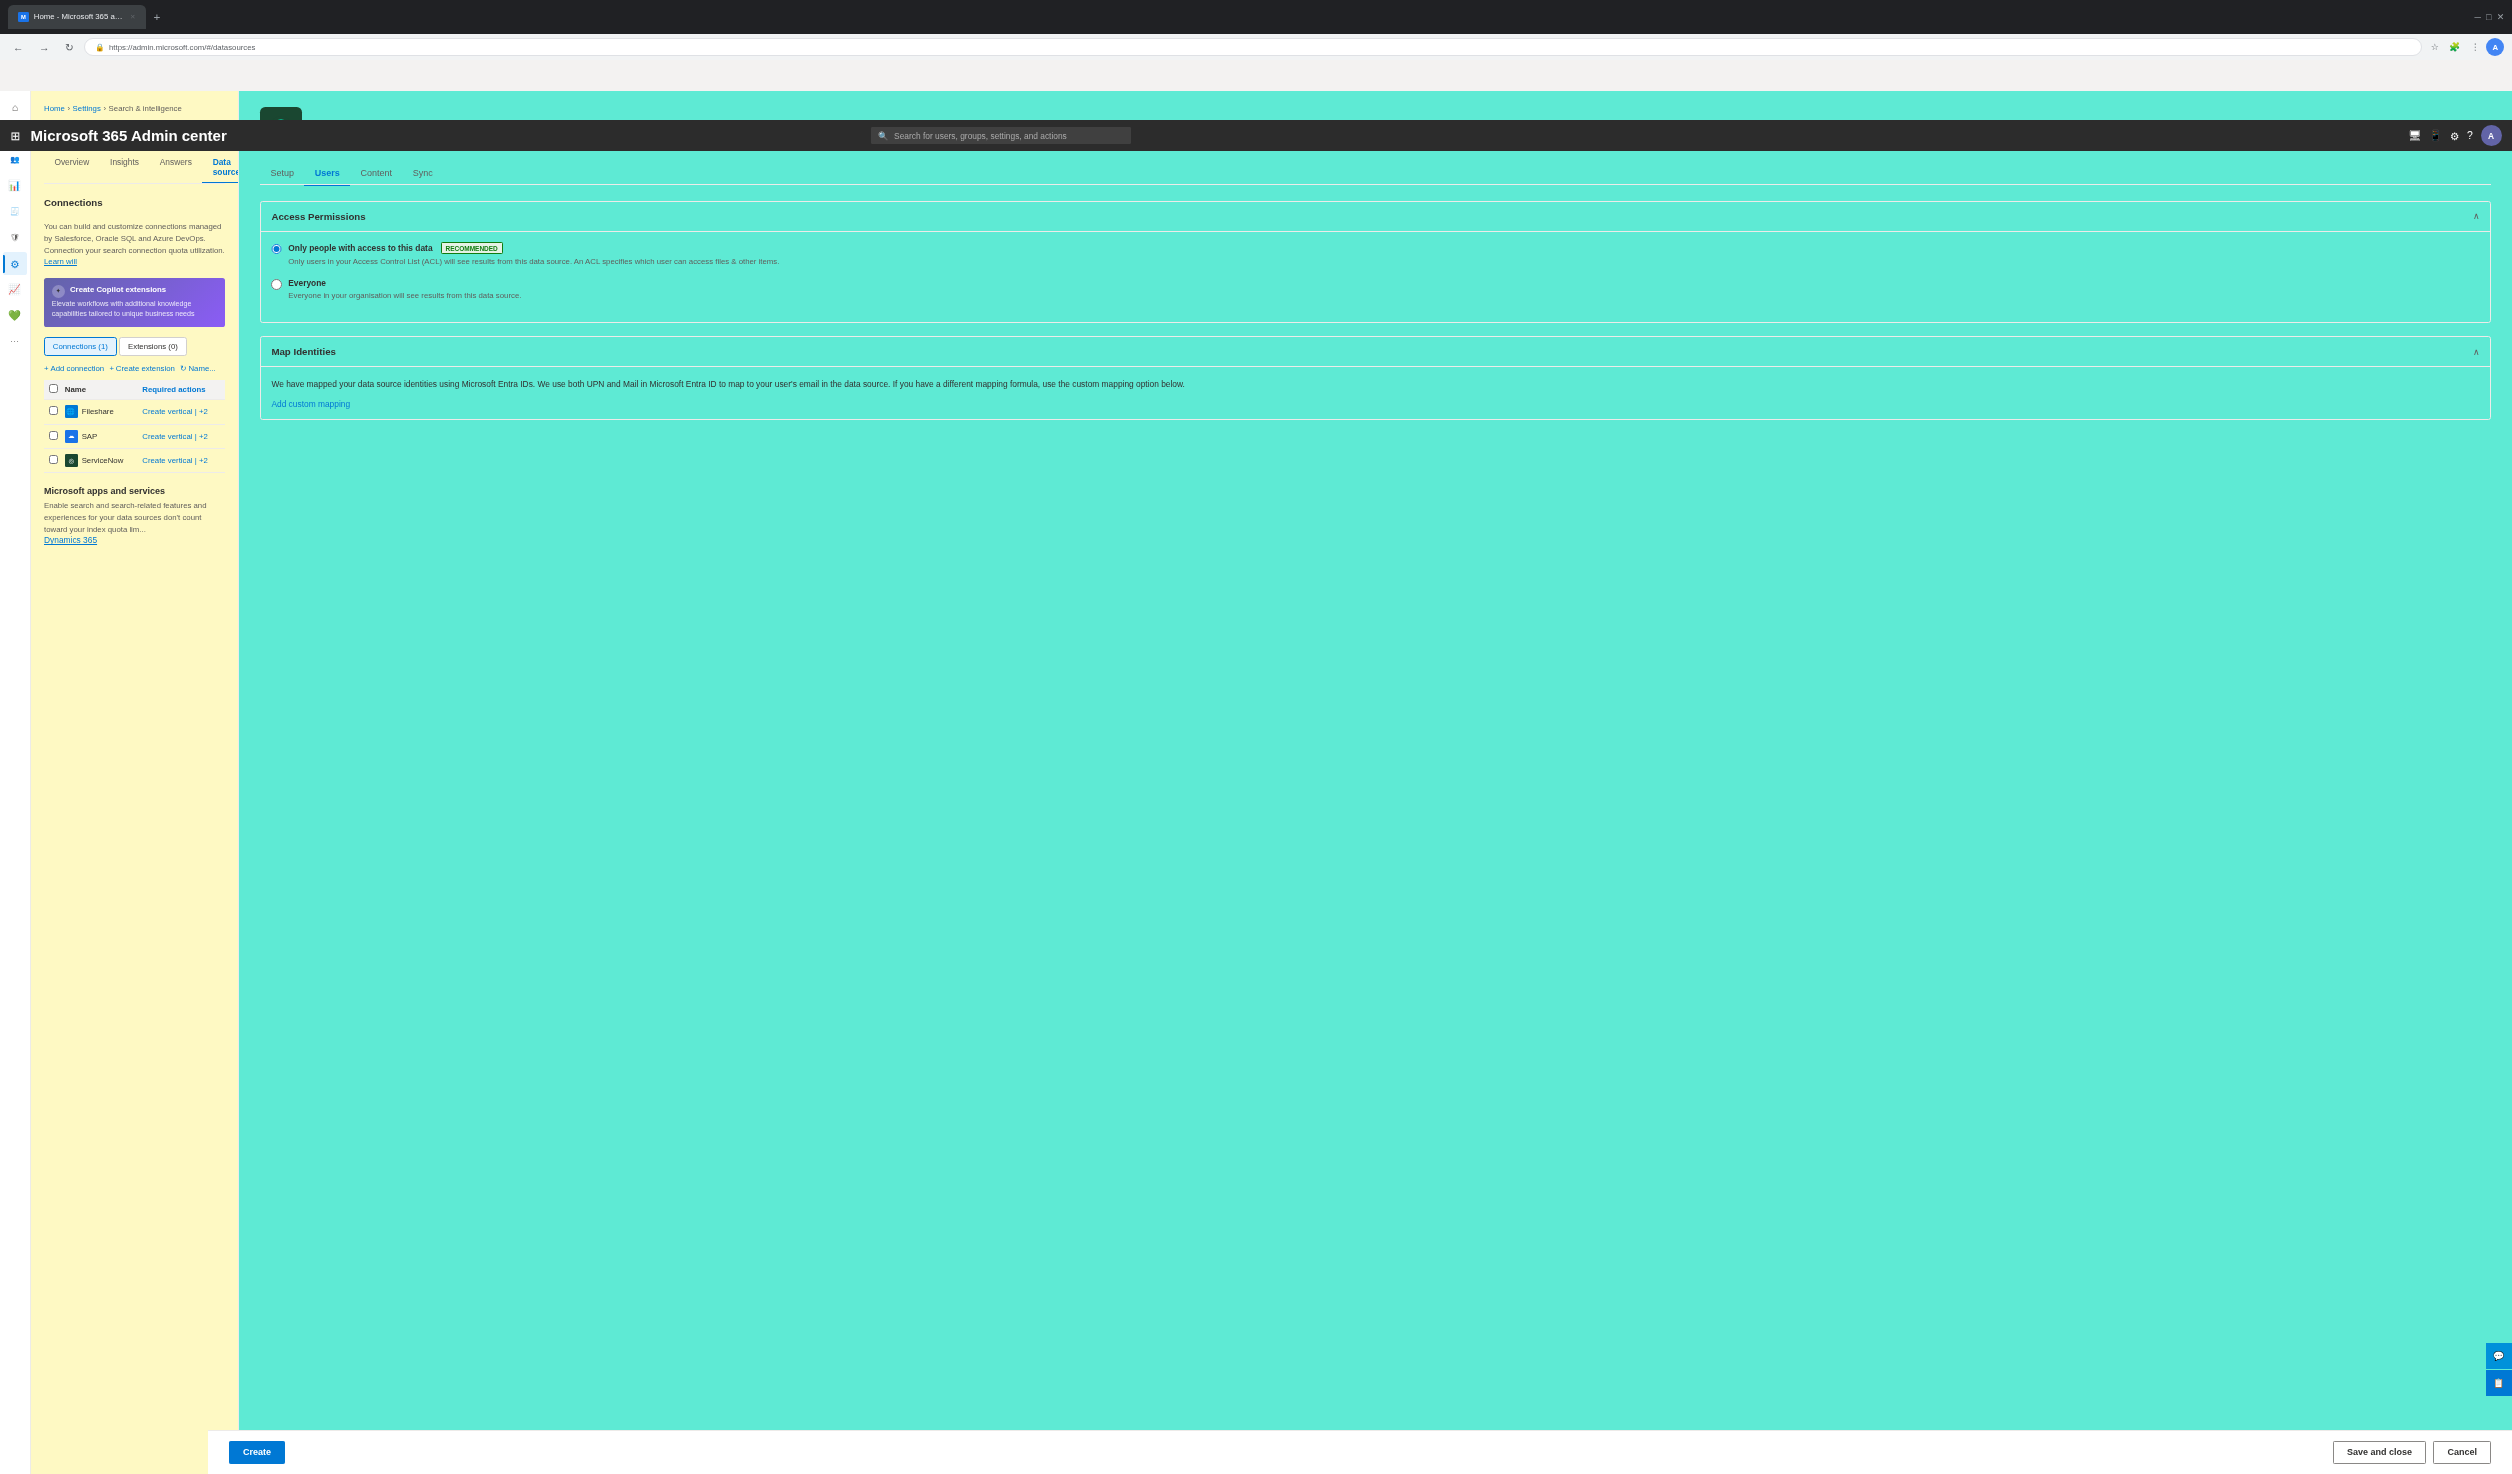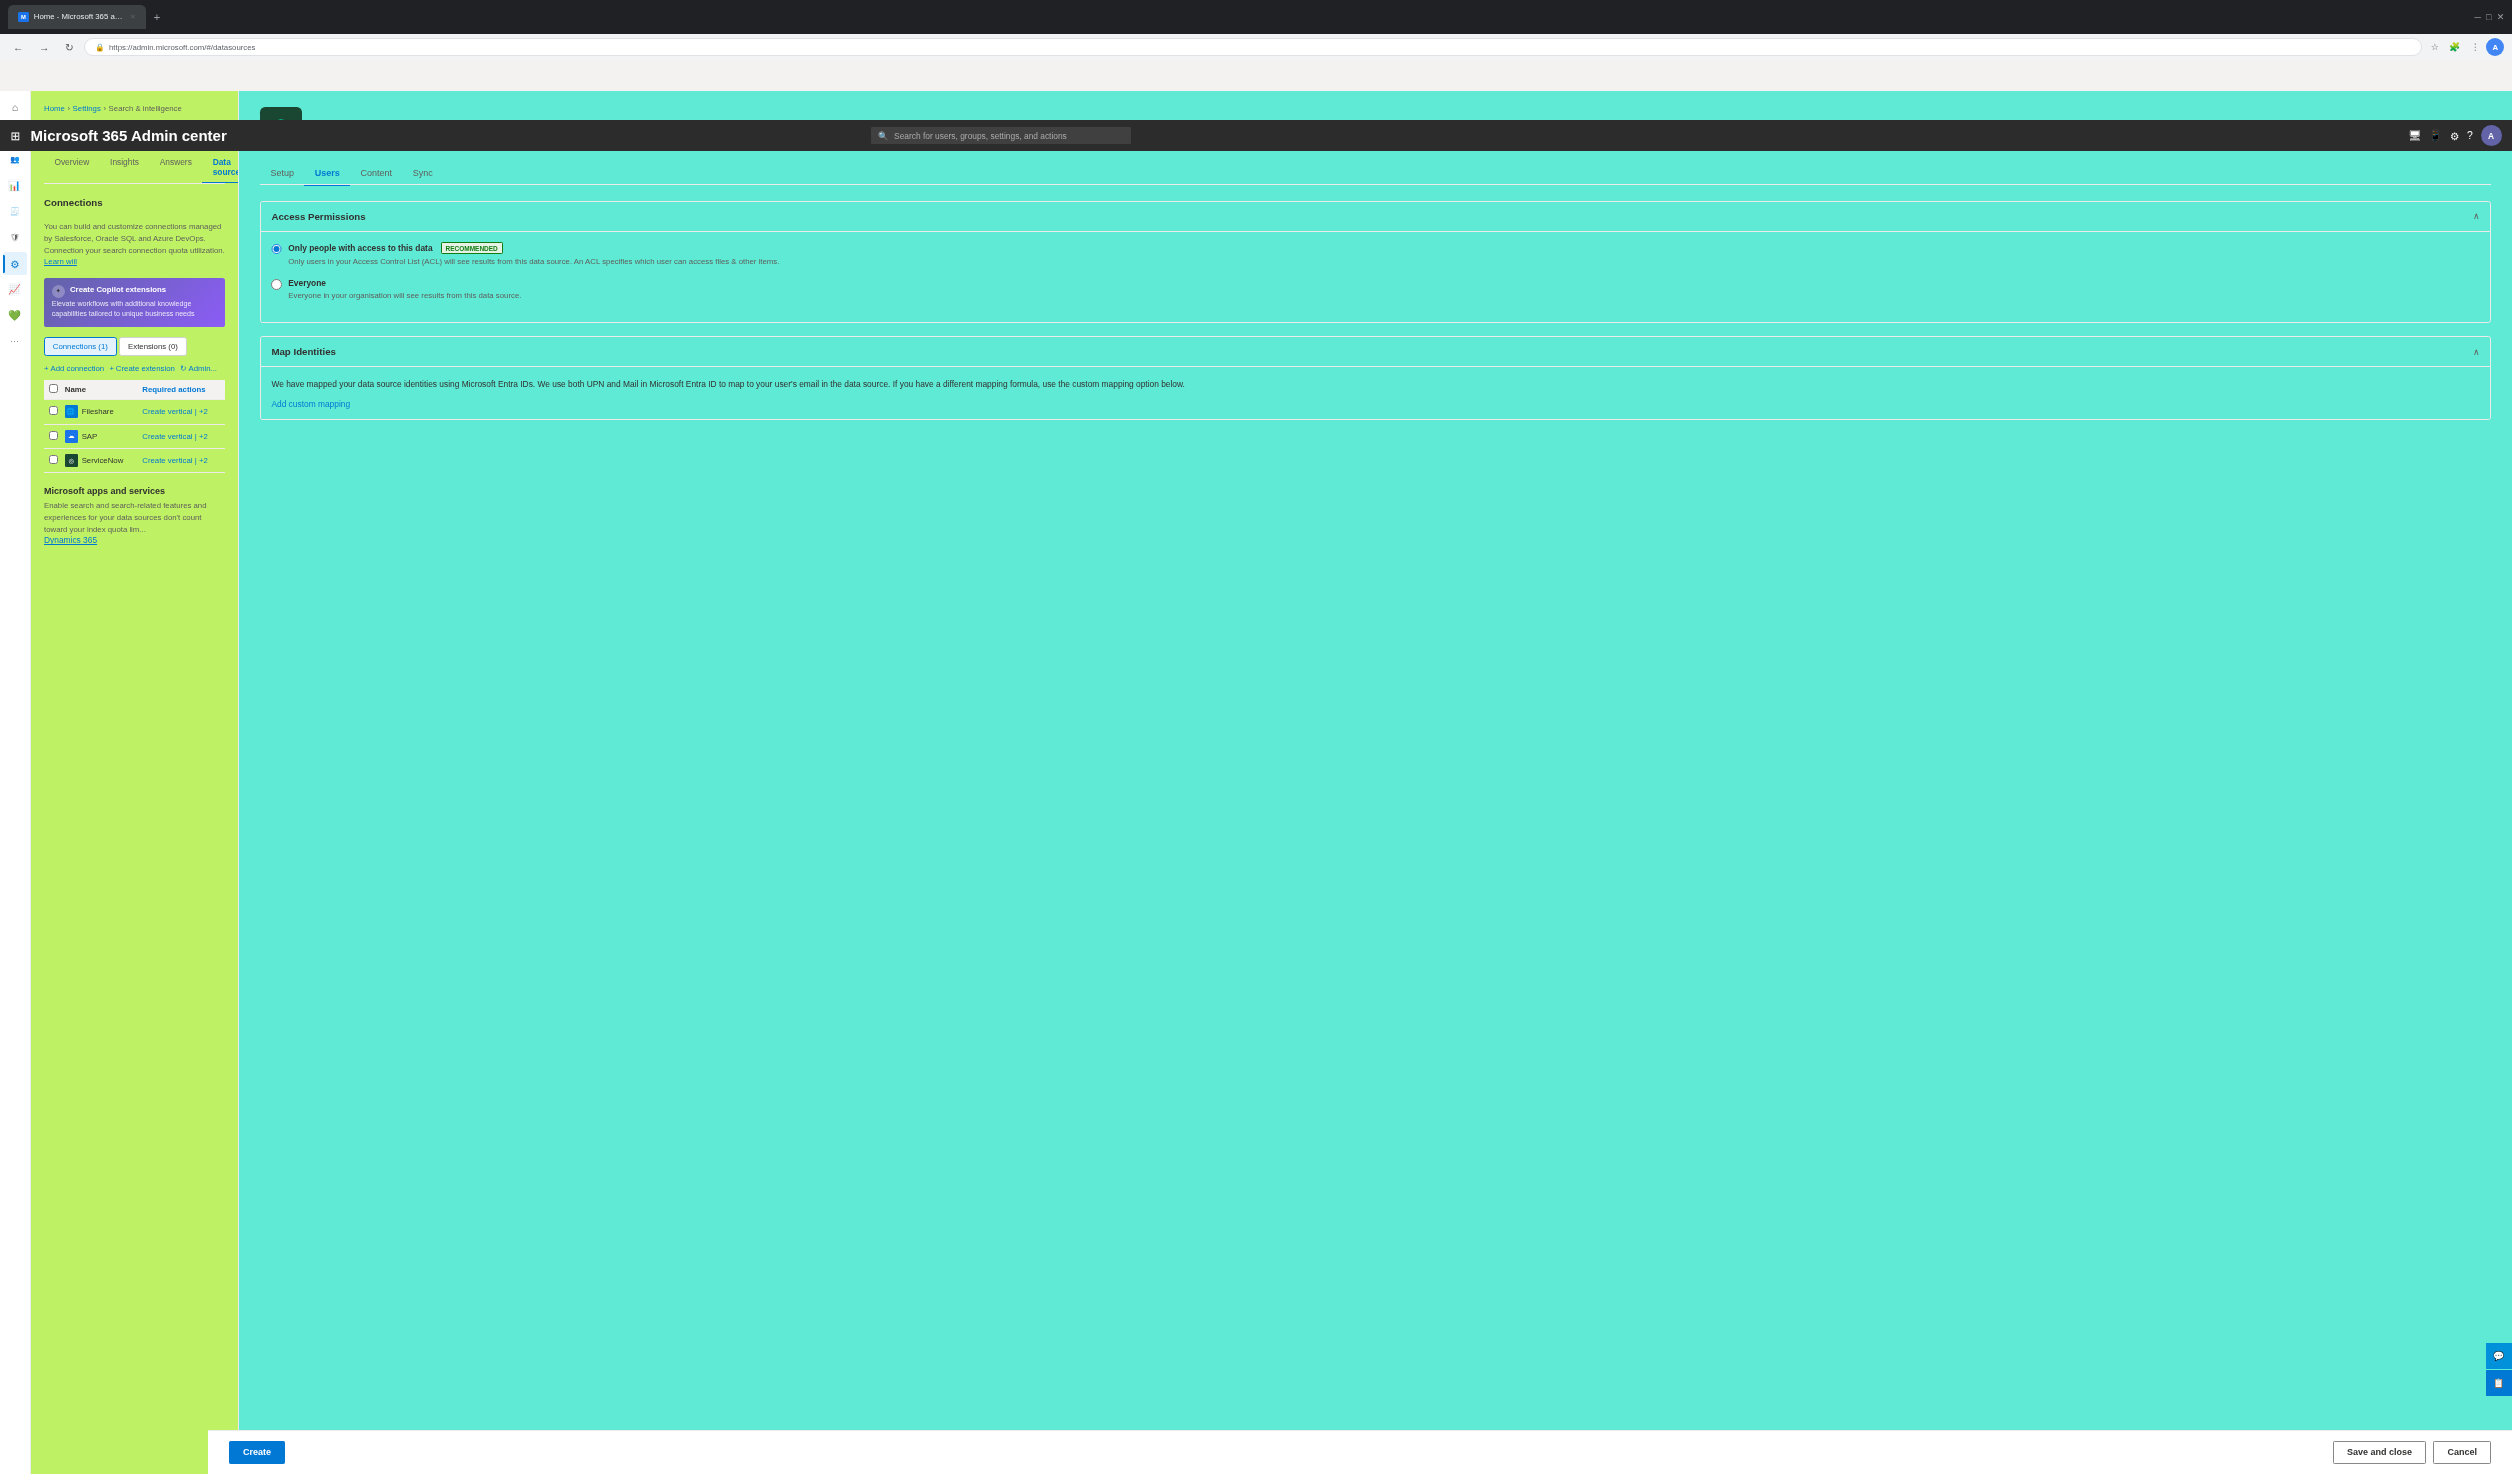--- a/index.html
+++ b/index.html
@@ -26,21 +26,21 @@
     .top-bar-search { flex: 0 0 260px; background: #404040; border: none; border-radius: 1.3px; padding: 3.9px 7.8px; color: #fff; font-size: 8.4px; display: flex; align-items: center; gap: 5.2px; margin: 0 auto; }
     .top-bar-search input { background: none; border: none; color: #fff; font-size: 8.4px; outline: none; flex: 1; }
     .top-bar-search input::placeholder { color: #aaa; }
     .top-bar-icons { display: flex; align-items: center; gap: 7.8px; margin-left: auto; }
     .top-bar-icon { color: #fff; font-size: 10.4px; cursor: pointer; }
     .top-bar-avatar { width: 21px; height: 21px; border-radius: 50%; background: #6264a7; display: flex; align-items: center; justify-content: center; color: #fff; font-size: 8.4px; font-weight: 600; cursor: pointer; }
     .sidebar-icon { width: 23.4px; height: 23.4px; display: flex; align-items: center; justify-content: center; border-radius: 2.6px; cursor: pointer; color: #605e5c; font-size: 10.4px; }
     .sidebar-icon.active { color: #0078d4; background: #e3f2fd; }
 
     
-    .left-panel { width: 208px; background: #bef264; padding: 13px; border-right: 0.6px solid #edebe9; overflow-y: auto; flex-shrink: 0; }
+    .left-panel { width: 208px; background: #fef9c3; padding: 13px; border-right: 0.6px solid #edebe9; overflow-y: auto; flex-shrink: 0; }
     .breadcrumb { font-size: 7.8px; color: #605e5c; margin-bottom: 10.4px; display: flex; align-items: center; gap: 2.6px; }
     .breadcrumb a { color: #0078d4; text-decoration: none; }
     .page-title { font-size: 15.6px; font-weight: 600; color: #323130; margin-bottom: 10.4px; }
     .tab-nav { display: flex; gap: 0; border-bottom: 0.6px solid #edebe9; margin-bottom: 13px; }
     .tab-item { padding: 5.2px 10.4px; font-size: 8.4px; cursor: pointer; color: #605e5c; border-bottom: 1.3px solid transparent; }
     .tab-item.active { color: #0078d4; border-bottom-color: #0078d4; font-weight: 600; }
     .section-title { font-size: 9.7px; font-weight: 600; margin-bottom: 5.2px; }
     .section-desc { font-size: 7.8px; color: #605e5c; margin-bottom: 10.4px; line-height: 1.5; }
     .section-desc a { color: #0078d4; }
 
@@ -234,21 +234,21 @@
           <span style="color:#0078d4;cursor:pointer;display:flex;align-items:center;gap:1.9px;">
             <span>+</span>
             <span>Add connection</span>
           </span>
           <span style="color:#0078d4;cursor:pointer;display:flex;align-items:center;gap:1.9px;">
             <span>+</span>
             <span>Create extension</span>
           </span>
           <span style="color:#0078d4;cursor:pointer;display:flex;align-items:center;gap:1.9px;">
             <span>↻</span>
-            <span>Admin...</span>
+            <span>Name...</span>
           </span>
         </div>
 
         <div>
           <div class="table-header">
             <div class="check-col">
               <input type="checkbox" style="">
             </div>
             <div class="name-col">Name</div>
             <div class="action-col">Required actions</div>

